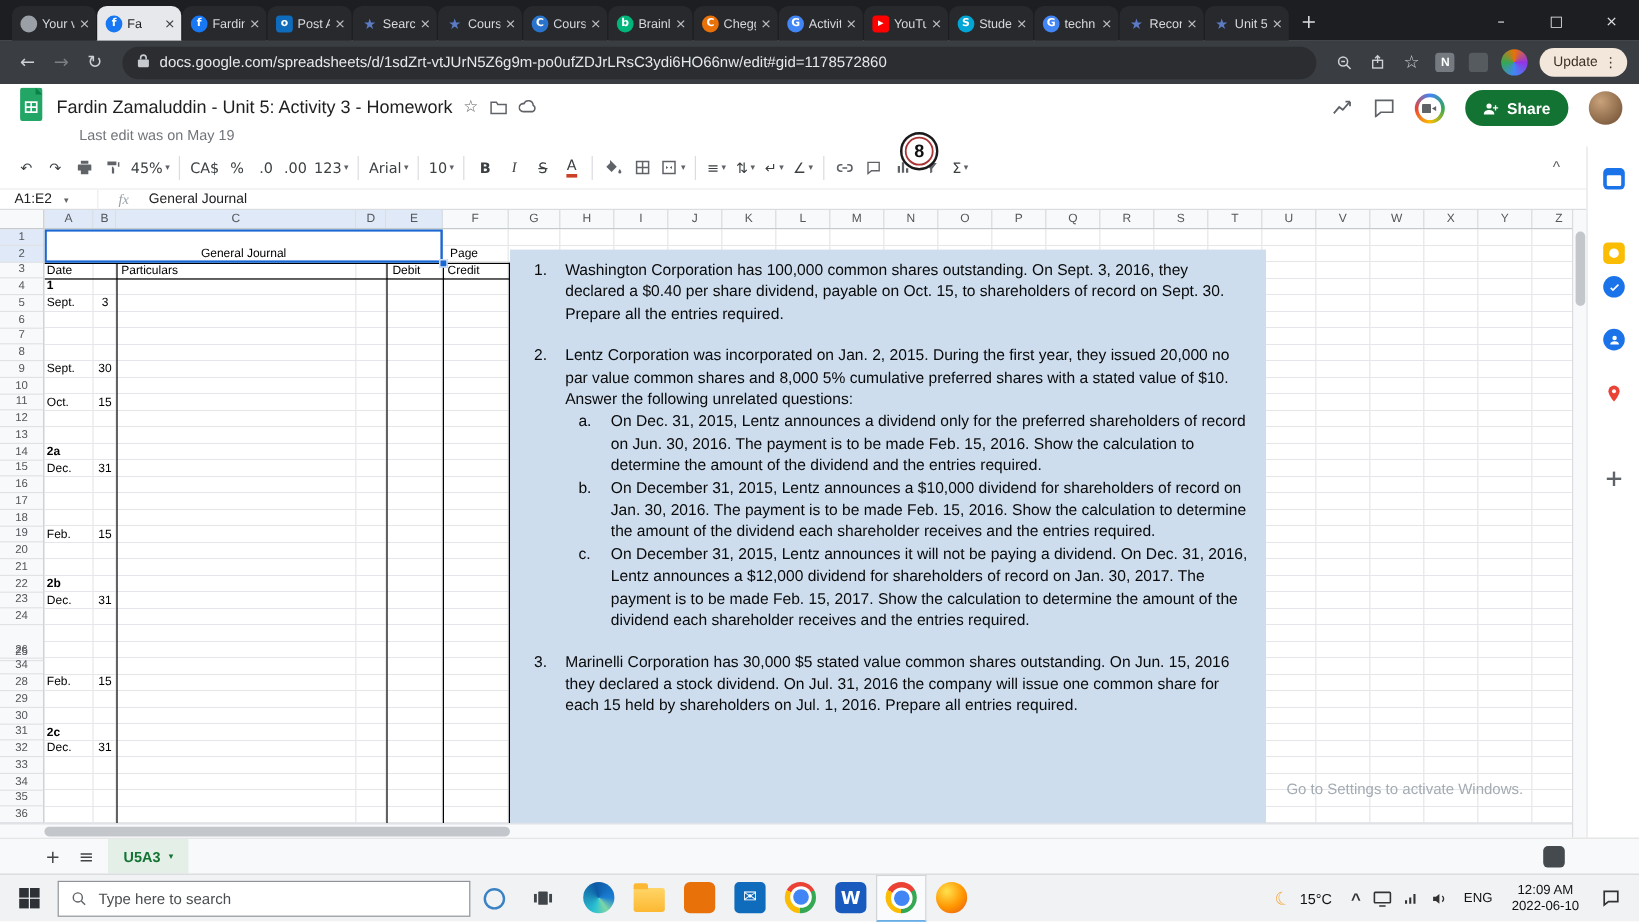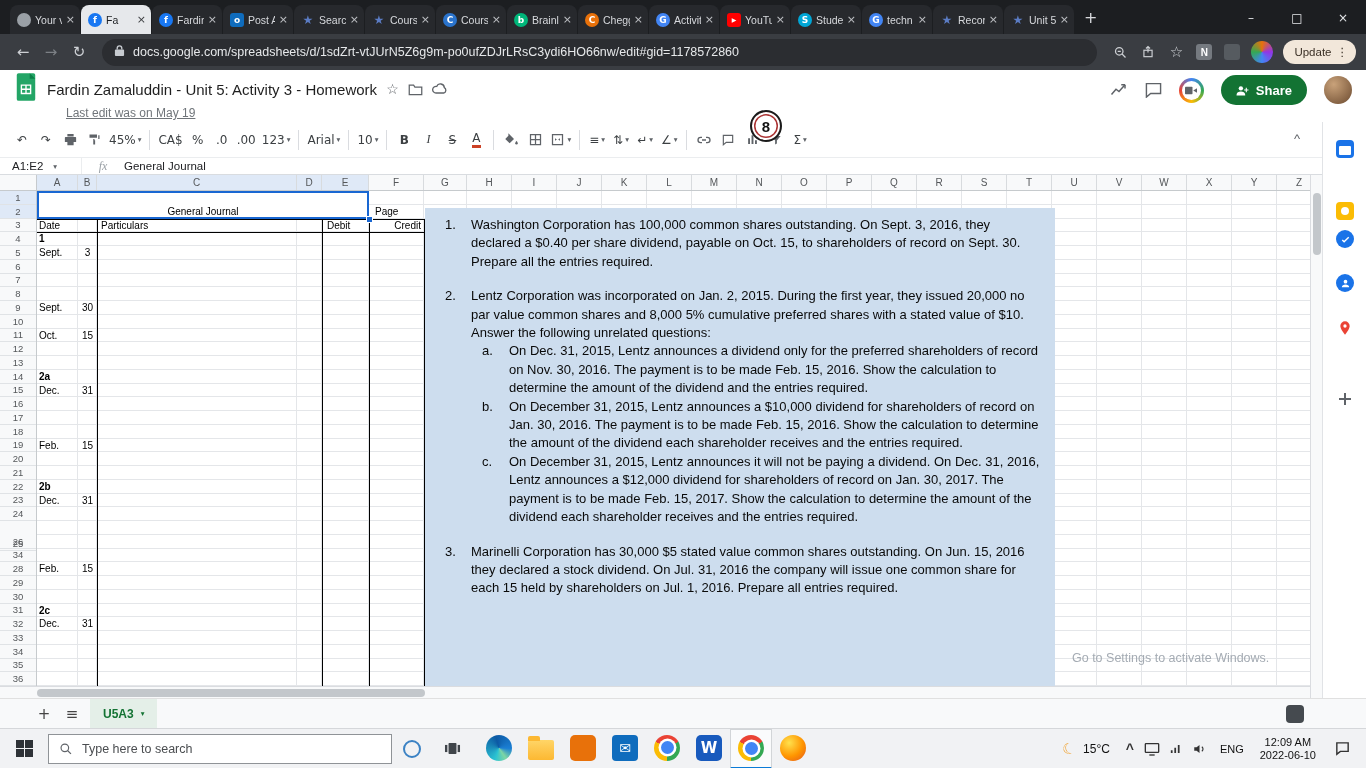--- a/index.html
+++ b/index.html
@@ -37,21 +37,21 @@
 #gsrow1{display:flex;align-items:center;height:30px;padding-left:14px;gap:9px;margin-top:4px}
 #gstitle{font-size:15px;color:#1f1f1f}
 .hico{color:#5f6368;font-size:14px;display:flex;align-items:center}
 #gsright{position:absolute;right:14px;top:4px;display:flex;align-items:center;gap:17px;height:32px}
 #share-btn{height:30px;border-radius:15px;background:#137333;color:#fff;display:flex;align-items:center;gap:7px;padding:0 15px;font-size:13px;font-weight:700}
 #avatar-gs{width:28px;height:28px;border-radius:50%;background:radial-gradient(circle at 35% 30%,#c9a27a,#6b4a2f)}
 .camring{width:25px;height:25px;border-radius:50%;background:conic-gradient(#4285f4,#34a853,#fbbc05,#ea4335,#4285f4);display:flex;align-items:center;justify-content:center}
 .camring .inner{width:19px;height:19px;border-radius:50%;background:#fff;display:flex;align-items:center;justify-content:center}
 #menurow{display:flex;align-items:center;height:18px;padding-left:50px;font-size:13px}
 .menu-item{padding:1px 8px;border-radius:4px;color:#1f1f1f}
-#lastedit{margin-left:16px;color:#70757a;font-size:12px;text-decoration:underline}
+#lastedit{margin-left:16px;color:#70757a;font-size:12px;}
 
 
 #toolbar{position:absolute;top:122px;left:0;width:1366px;height:35px;background:#fff;display:flex;align-items:center;padding-left:10px;color:#3c4043}
 #toolbar-items{display:flex;align-items:center}
 .tbtn{height:26px;min-width:24px;padding:0 3px;display:flex;align-items:center;justify-content:center;gap:2px;font-size:13px;border-radius:4px;font-family:"DejaVu Sans",sans-serif}
 .tbtn .lbl{font-size:12px}
 .tsep{width:1px;height:20px;background:#dadce0;margin:0 5px}
 .caret{font-size:7.5px;color:#5f6368;font-family:"DejaVu Sans",sans-serif}
 .tbtn.b .lbl{font-weight:700}
 .tbtn.i .lbl{font-style:italic;font-family:"Liberation Serif",serif}
@@ -544,21 +544,21 @@
           <div class="qbody">
             <div class="qtext">Washington Corporation has 100,000 common shares outstanding. On Sept. 3, 2016, they declared a $0.40 per share dividend, payable on Oct. 15, to shareholders of record on Sept. 30. Prepare all the entries required.</div>
           </div>
         </div>
         <div class="q">
           <div class="qnum">2.</div>
           <div class="qbody">
             <div class="qtext">Lentz Corporation was incorporated on Jan. 2, 2015. During the first year, they issued 20,000 no par value common shares and 8,000 5% cumulative preferred shares with a stated value of $10. Answer the following unrelated questions:</div>
             <div class="sub">
               <div class="subnum">a.</div>
-              <div class="subtext">On Dec. 31, 2015, Lentz announces a dividend only for the preferred shareholders of record on Nov. 30, 2016. The payment is to be made Feb. 15, 2016. Show the calculation to determine the amount of the dividend and the entries required.</div>
+              <div class="subtext">On Dec. 31, 2015, Lentz announces a dividend only for the preferred shareholders of record on Jun. 30, 2016. The payment is to be made Feb. 15, 2016. Show the calculation to determine the amount of the dividend and the entries required.</div>
             </div>
             <div class="sub">
               <div class="subnum">b.</div>
               <div class="subtext">On December 31, 2015, Lentz announces a $10,000 dividend for shareholders of record on Jan. 30, 2016. The payment is to be made Feb. 15, 2016. Show the calculation to determine the amount of the dividend each shareholder receives and the entries required.</div>
             </div>
             <div class="sub">
               <div class="subnum">c.</div>
               <div class="subtext">On December 31, 2015, Lentz announces it will not be paying a dividend. On Dec. 31, 2016, Lentz announces a $12,000 dividend for shareholders of record on Jan. 30, 2017. The payment is to be made Feb. 15, 2017. Show the calculation to determine the amount of the dividend each shareholder receives and the entries required.</div>
             </div>
           </div>
@@ -603,21 +603,21 @@
       <div class="tblline" style="left: 285px; top: 27.5px; width: 1px; height: 467.5px;"></div>
       <div class="tblline" style="left: 332px; top: 27.5px; width: 1px; height: 467.5px;"></div>
       <div class="tblline" style="left: 387px; top: 27.5px; width: 1px; height: 467.5px;"></div>
       <div class="tblline" style="left: 0px; top: 27.5px; width: 388px; height: 1px;"></div>
       <div class="tblline" style="left: 0px; top: 41.25px; width: 388px; height: 1px;"></div>
       <div class="cell center" style="left: 0px; top: 13.75px; width: 332px;">General Journal</div>
       <div class="cell" style="left: 336px; top: 13.75px; width: 50px;">Page</div>
       <div class="cell" style="left: 0px; top: 27.5px; width: 41px;">Date</div>
       <div class="cell" style="left: 62px; top: 27.5px; width: 150px;">Particulars</div>
       <div class="cell" style="left: 288px; top: 27.5px; width: 44px;">Debit</div>
-      <div class="cell" style="left: 334px; top: 27.5px; width: 50px; text-align: right;">Credit</div>
+      <div class="cell" style="left: 334px; top: 27.5px; width: 50px;">Credit</div>
       <div class="cell bold" style="left: 0px; top: 41.25px; width: 41px;">1</div>
       <div class="cell" style="left: 0px; top: 55px; width: 41px;">Sept.</div>
       <div class="cell center" style="left: 41px; top: 55px; width: 19px;">3</div>
       <div class="cell" style="left: 0px; top: 110px; width: 41px;">Sept.</div>
       <div class="cell center" style="left: 41px; top: 110px; width: 19px;">30</div>
       <div class="cell" style="left: 0px; top: 137.5px; width: 41px;">Oct.</div>
       <div class="cell center" style="left: 41px; top: 137.5px; width: 19px;">15</div>
       <div class="cell bold" style="left: 0px; top: 178.75px; width: 41px;">2a</div>
       <div class="cell" style="left: 0px; top: 192.5px; width: 41px;">Dec.</div>
       <div class="cell center" style="left: 41px; top: 192.5px; width: 19px;">31</div>

